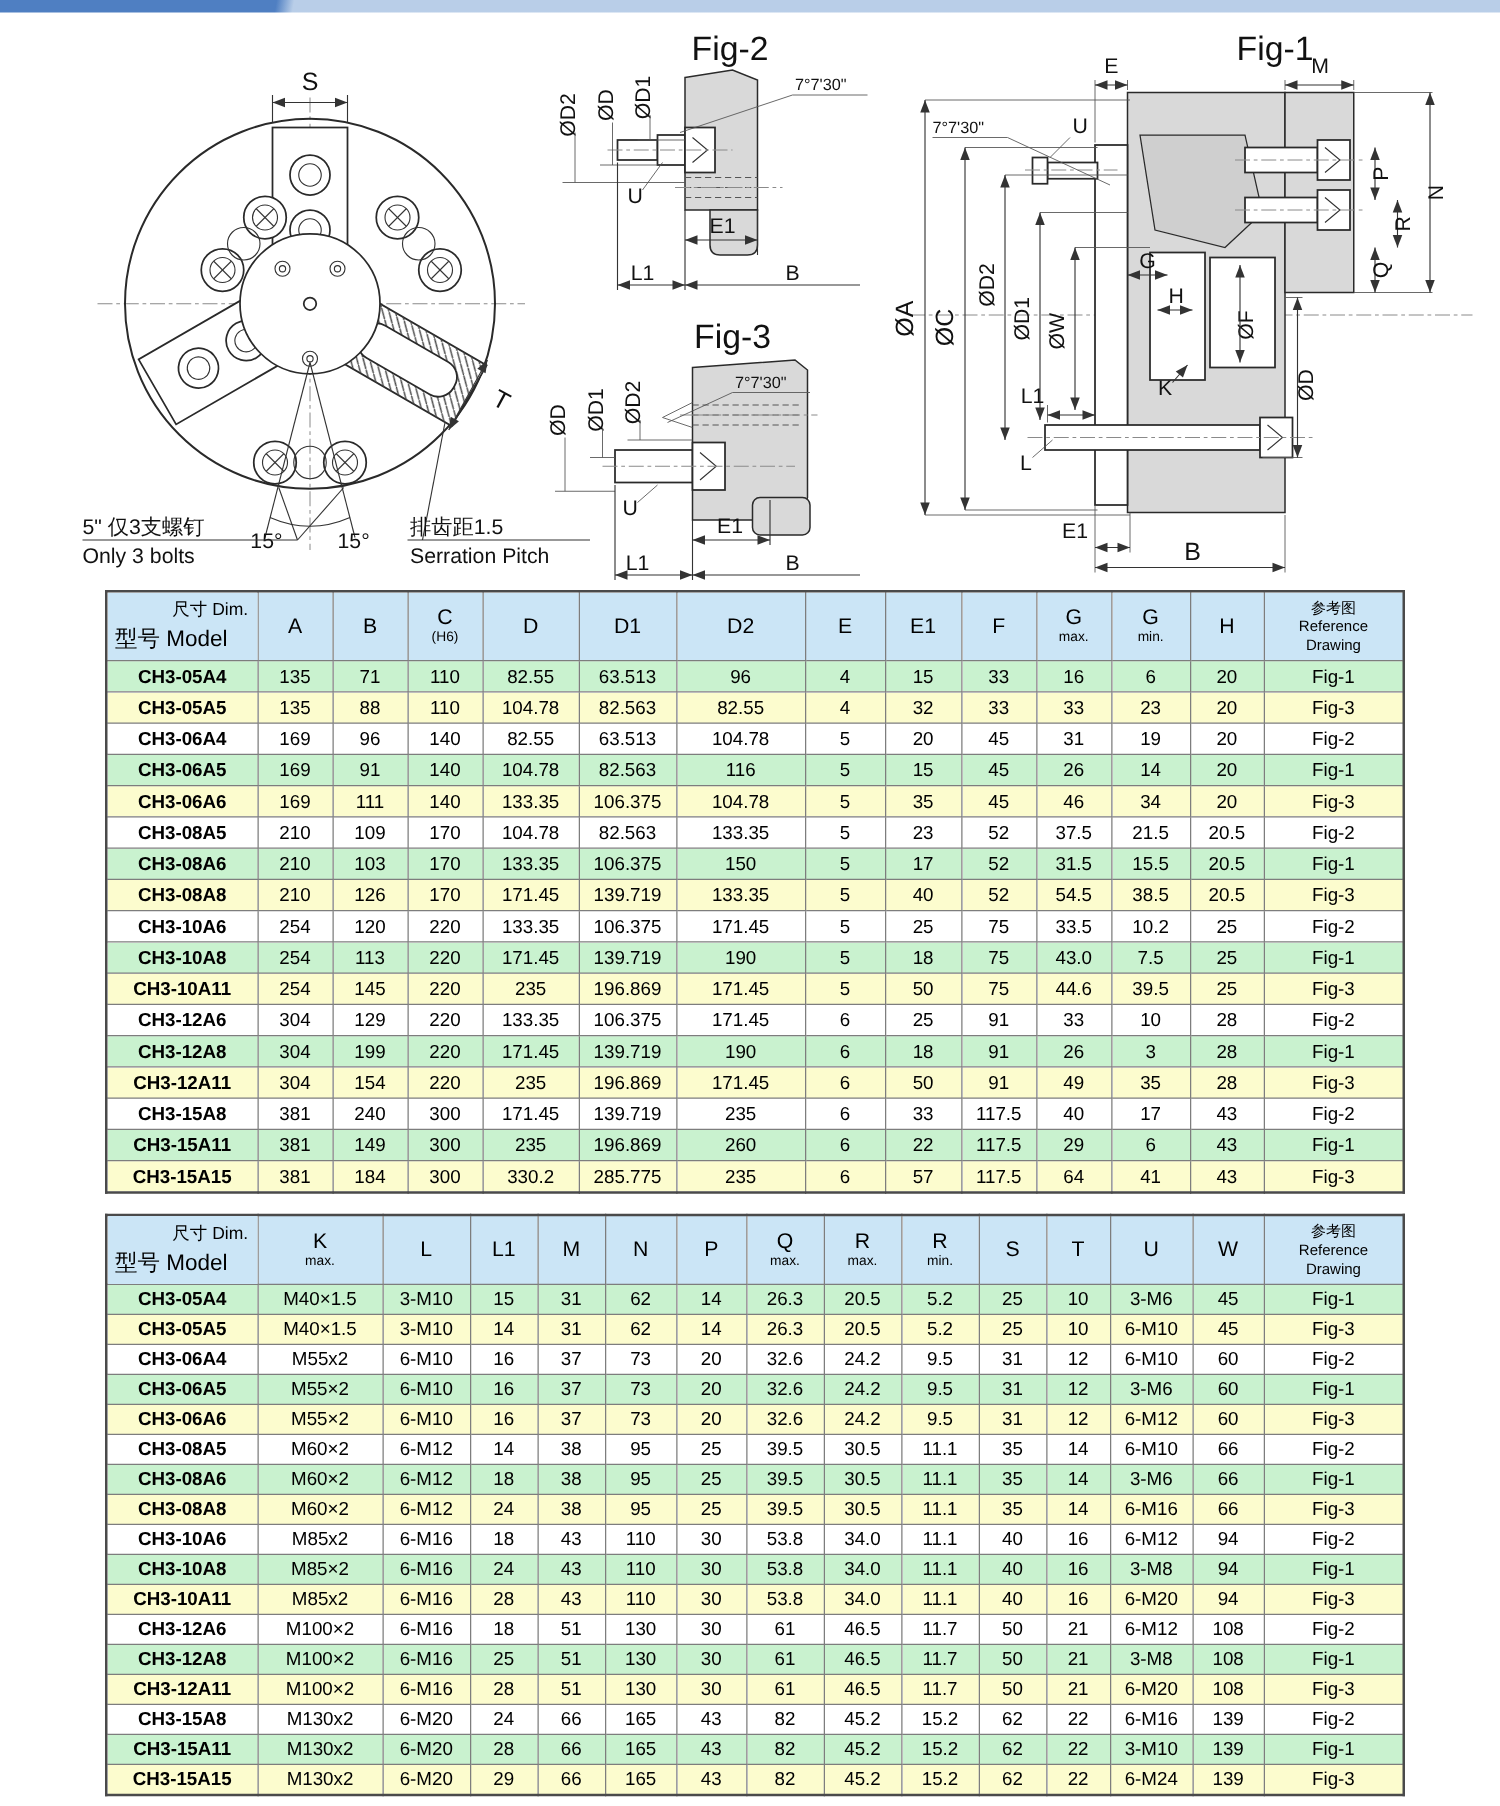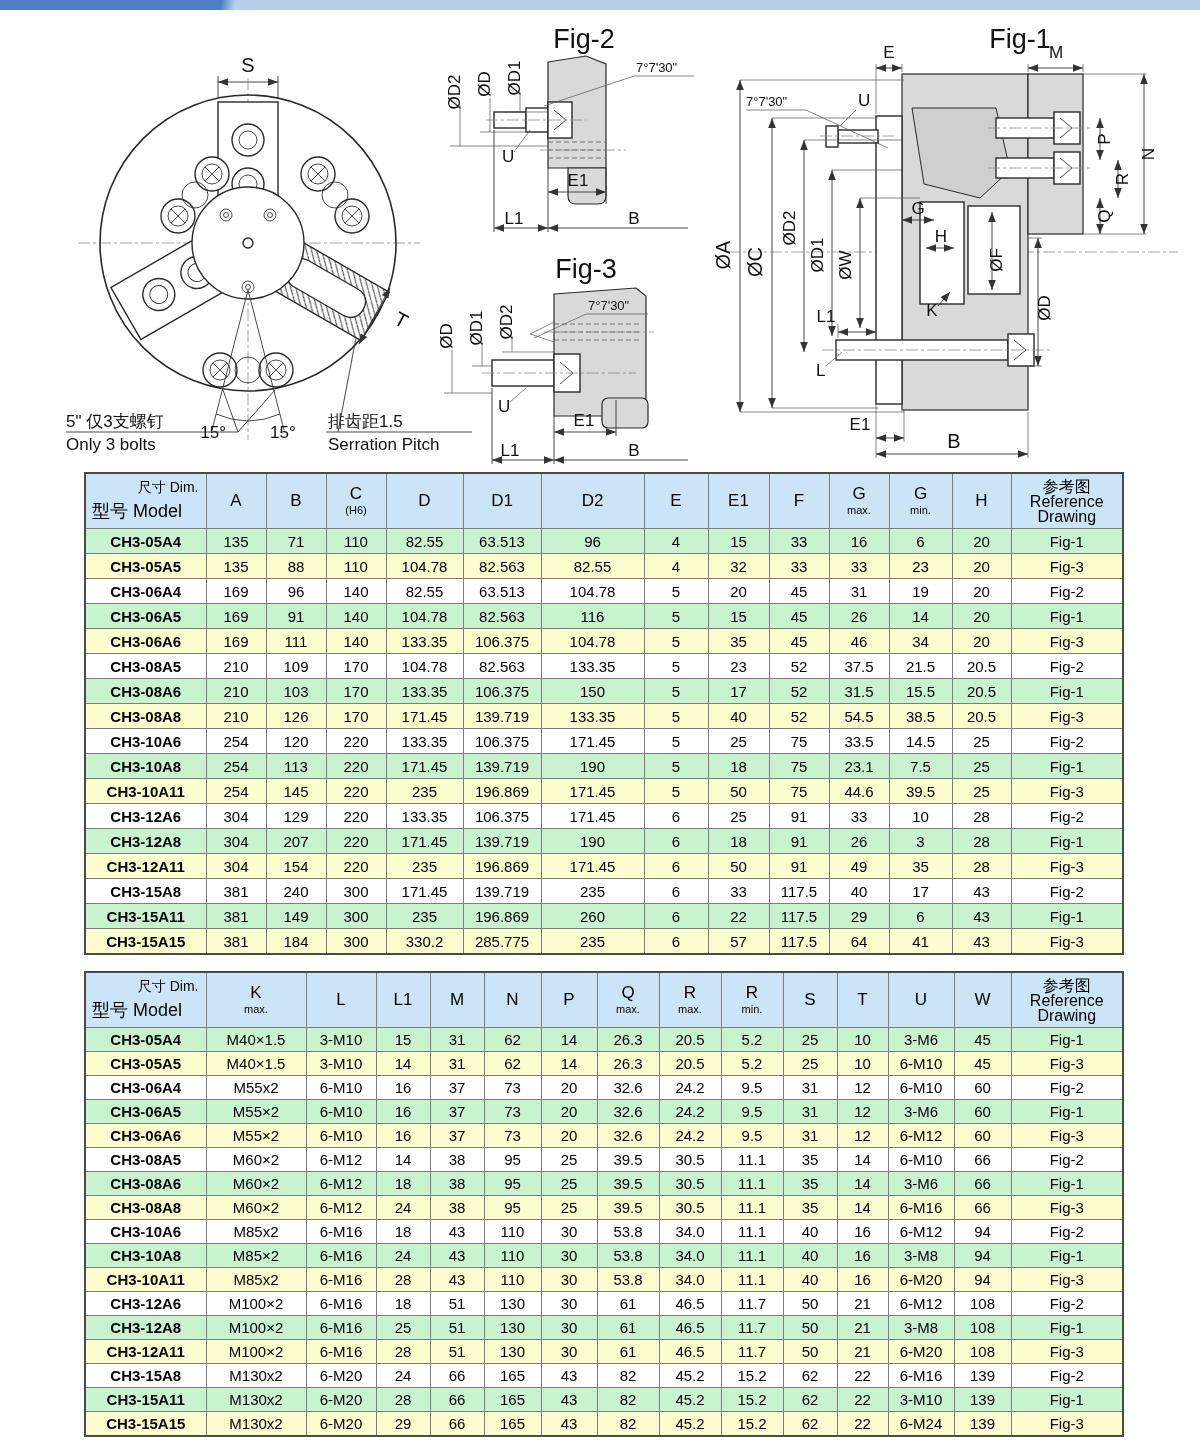--- a/index.html
+++ b/index.html
@@ -38,21 +38,21 @@
     border-collapse:collapse;table-layout:fixed;width:1038px;
     border:2px solid #4a4a4a;
   }
   table.spec th,table.spec td{
     border:1px solid #7d7d7d;text-align:center;vertical-align:middle;
     padding:0;overflow:hidden;white-space:nowrap;
   }
   table.spec thead th{background:#cbe5f6;height:54px;font-weight:normal;}
   .h-main{font-size:17px;line-height:18px;}
   .h-sub{font-size:11px;line-height:14px;}
-  .h-tri .h-main,.h-tri .h-sub{font-size:16px;line-height:15px;}
+  .h-tri .h-main,.h-tri .h-sub{font-size:12px;line-height:15px;}
   table.spec td{font-size:15px;height:24px;}
   #tbl2 td{height:23px;}
   td.model{font-weight:bold;font-size:15.5px;margin-top:13px;}
   tr.r-green td{background:#c9f2cf;}
   tr.r-yellow td{background:#fcfcce;}
   tr.r-white td{background:#ffffff;}
   th.corner{
     position:relative;
     background:
       linear-gradient(to bottom right,rgba(0,0,0,0) 49.4%,#444 49.4%,#444 50.6%,rgba(0,0,0,0) 50.6%),
@@ -629,36 +629,36 @@
           <td>254</td>
           <td>120</td>
           <td>220</td>
           <td>133.35</td>
           <td>106.375</td>
           <td>171.45</td>
           <td>5</td>
           <td>25</td>
           <td>75</td>
           <td>33.5</td>
-          <td>14.5</td>
+          <td>10.2</td>
           <td>25</td>
           <td>Fig-2</td>
         </tr>
         <tr class="r-green">
           <td class="model">CH3-10A8</td>
           <td>254</td>
           <td>113</td>
           <td>220</td>
           <td>171.45</td>
           <td>139.719</td>
           <td>190</td>
           <td>5</td>
           <td>18</td>
           <td>75</td>
-          <td>23.1</td>
+          <td>43.0</td>
           <td>7.5</td>
           <td>25</td>
           <td>Fig-1</td>
         </tr>
         <tr class="r-yellow">
           <td class="model">CH3-10A11</td>
           <td>254</td>
           <td>145</td>
           <td>220</td>
           <td>235</td>
@@ -684,21 +684,21 @@
           <td>25</td>
           <td>91</td>
           <td>33</td>
           <td>10</td>
           <td>28</td>
           <td>Fig-2</td>
         </tr>
         <tr class="r-green">
           <td class="model">CH3-12A8</td>
           <td>304</td>
-          <td>207</td>
+          <td>199</td>
           <td>220</td>
           <td>171.45</td>
           <td>139.719</td>
           <td>190</td>
           <td>6</td>
           <td>18</td>
           <td>91</td>
           <td>26</td>
           <td>3</td>
           <td>28</td>

